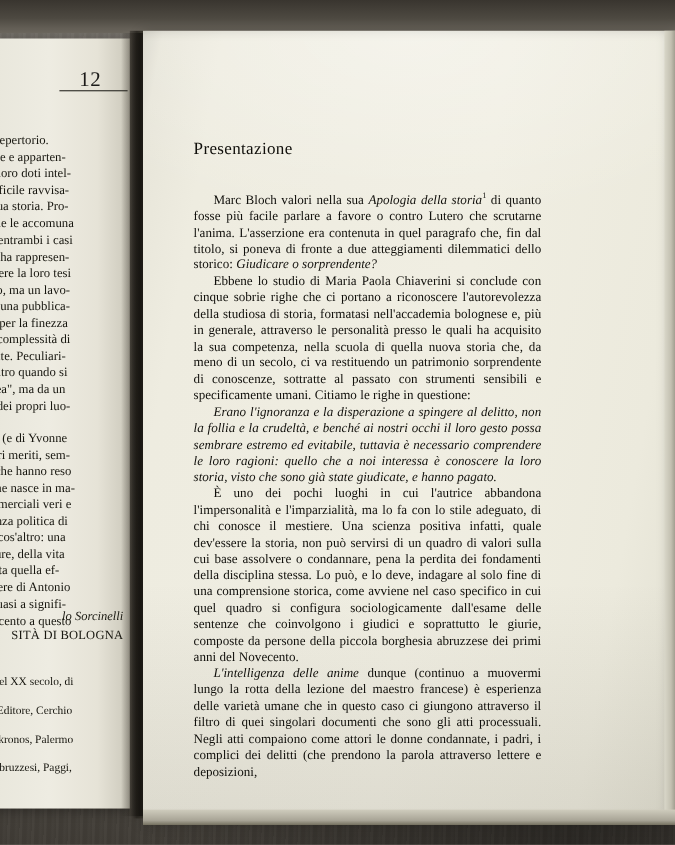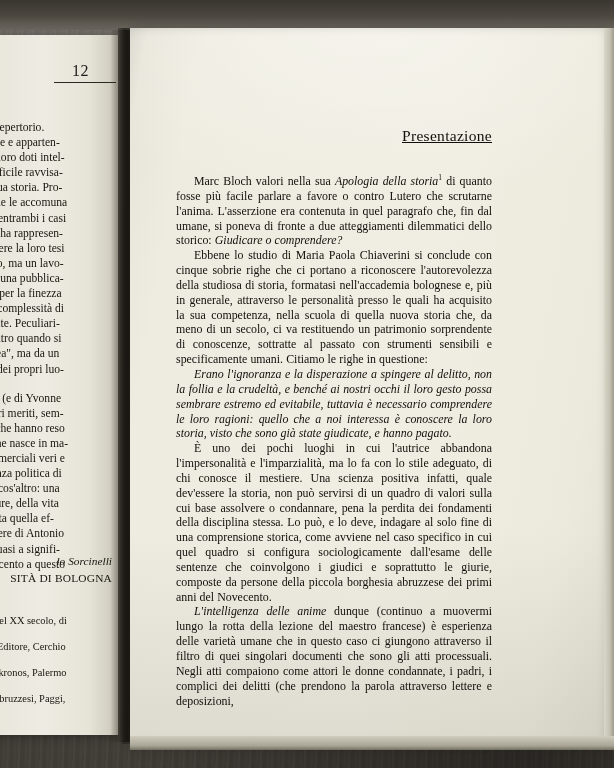--- a/index.html
+++ b/index.html
@@ -40,21 +40,21 @@
     background:linear-gradient(90deg,#e9e7dc 0%,#eeece2 40%,#e6e3d7 75%,#d2cfc2 92%,#b9b5a7 100%);
     box-shadow:0 2px 10px rgba(0,0,0,.35);
     overflow:hidden;
   }
   .page-left-inner{
     position:absolute;left:0;top:0;right:0;bottom:0;
     padding:0;
   }
   .folio-left{
     position:absolute;top:27px;left:78px;
-    font-size:16px;color:#1c1b19;letter-spacing:.5px;
+    font-size:19px;color:#1c1b19;letter-spacing:.5px;
   }
   .rule-left{
     position:absolute;top:47px;left:60px;width:62px;height:1px;background:#2a2824;
   }
   .col-left{
     position:absolute;top:85px;left:0;width:118px;
     font-size:11.6px;line-height:15.1px;color:#17160f;
     text-align:justify;
   }
   .col-left .clip{
@@ -102,21 +102,21 @@
       radial-gradient(130% 45% at 50% 0%, rgba(255,255,255,0.35), rgba(255,255,255,0) 55%),
       linear-gradient(180deg, rgba(0,0,0,0) 70%, rgba(60,55,45,0.10) 100%);
     pointer-events:none;
   }
 
   .content{
     position:absolute;left:46px;top:98px;width:316px;
     color:#100f0b;
   }
   .title-block{
-    text-align:right;margin-bottom:28px;text-decoration:underline;
+    text-align:left;margin-bottom:28px;
   }
   .title-main{font-size:15.5px;letter-spacing:.3px;line-height:20px;}
   .title-sub{font-size:15.5px;font-style:italic;font-weight:bold;line-height:21px;letter-spacing:.2px;}
 
   .body p{
     margin:0;font-size:11.9px;line-height:14.85px;
     text-align:justify;text-indent:18px;
     word-spacing:.1px;
   }
   .body p.quote{
@@ -205,21 +205,21 @@
   <div class="page-right">
     <div class="page-right-tone"></div>
 
     <div class="content">
 
       <div class="title-block">
         <div class="title-main">Presentazione</div>
       </div>
 
       <div class="body">
-          <p><span>Marc Bloch valori nella sua </span><i>Apologia della storia</i><sup>1</sup><span> di quanto fosse più facile parlare a favore o contro Lutero che scrutarne l'anima. L'asserzione era contenuta in quel paragrafo che, fin dal umane, si poneva di fronte a due atteggiamenti dilemmatici dello storico: </span><i>Giudicare o comprendere?</i></p>
+          <p><span>Marc Bloch valori nella sua </span><i>Apologia della storia</i><sup>1</sup><span> di quanto fosse più facile parlare a favore o contro Lutero che scrutarne l'anima. L'asserzione era contenuta in quel paragrafo che, fin dal titolo, si poneva di fronte a due atteggiamenti dilemmatici dello storico: </span><i>Giudicare o sorprendente?</i></p>
           <p><span>Ebbene lo studio di Maria Paola Chiaverini si conclude con cinque sobrie righe che ci portano a riconoscere l'autorevolezza della studiosa di storia, formatasi nell'accademia bolognese e, più in generale, attraverso le personalità presso le quali ha acquisito la sua competenza, nella scuola di quella nuova storia che, da meno di un secolo, ci va restituendo un patrimonio sorprendente di conoscenze, sottratte al passato con strumenti sensibili e specificamente umani. Citiamo le righe in questione:</span></p>
           <p class="quote"><i>Erano l'ignoranza e la disperazione a spingere al delitto, non la follia e la crudeltà, e benché ai nostri occhi il loro gesto possa sembrare estremo ed evitabile, tuttavia è necessario comprendere le loro ragioni: quello che a noi interessa è conoscere la loro storia, visto che sono già state giudicate, e hanno pagato.</i></p>
           <p><span>È uno dei pochi luoghi in cui l'autrice abbandona l'impersonalità e l'imparzialità, ma lo fa con lo stile adeguato, di chi conosce il mestiere. Una scienza positiva infatti, quale dev'essere la storia, non può servirsi di un quadro di valori sulla cui base assolvere o condannare, pena la perdita dei fondamenti della disciplina stessa. Lo può, e lo deve, indagare al solo fine di una comprensione storica, come avviene nel caso specifico in cui quel quadro si configura sociologicamente dall'esame delle sentenze che coinvolgono i giudici e soprattutto le giurie, composte da persone della piccola borghesia abruzzese dei primi anni del Novecento.</span></p>
           <p><i>L'intelligenza delle anime</i><span> dunque (continuo a muovermi lungo la rotta della lezione del maestro francese) è esperienza delle varietà umane che in questo caso ci giungono attraverso il filtro di quei singolari documenti che sono gli atti processuali. Negli atti compaiono come attori le donne condannate, i padri, i complici dei delitti (che prendono la parola attraverso lettere e deposizioni,</span></p>
         </div>
 
     </div>
   </div>
 
   <div class="fore-edge"></div>

